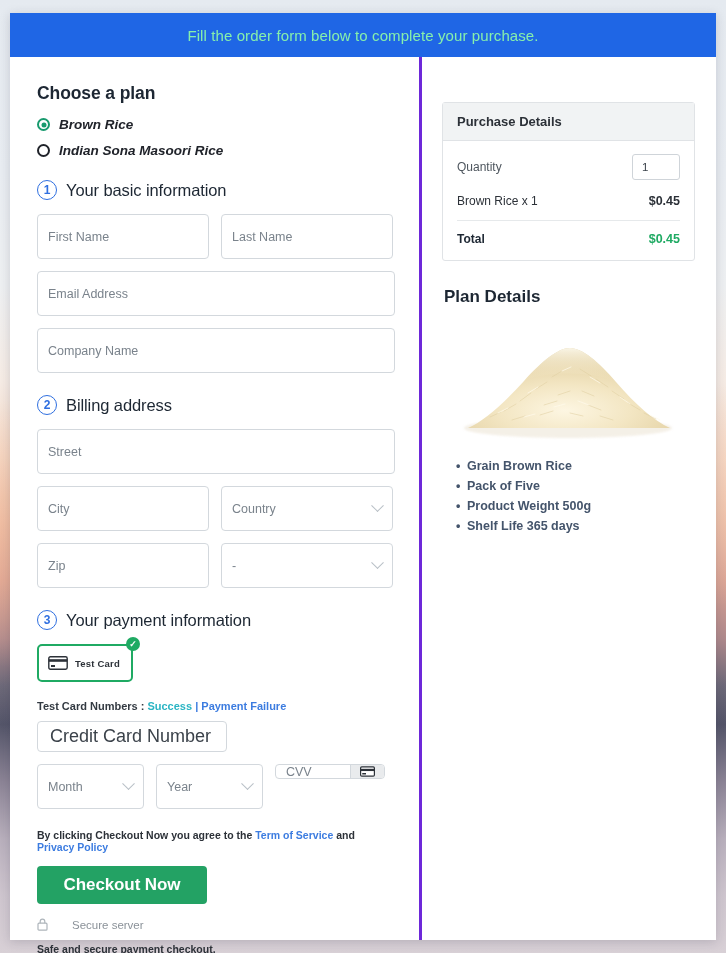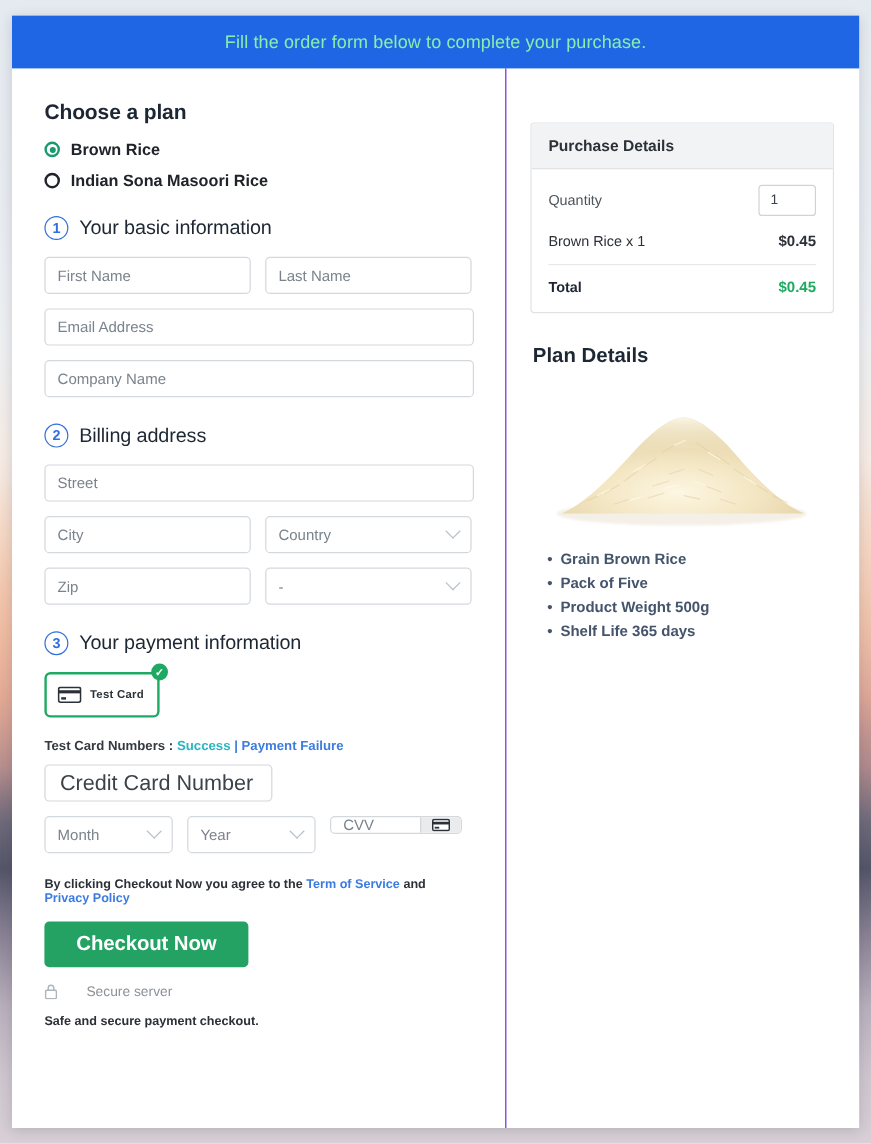--- a/index.html
+++ b/index.html
@@ -70,21 +70,21 @@
     letter-spacing: .1px;
   }
 
   .body-split {
     display: flex;
     height: 883px;
   }
 
   .col-left {
     width: 412px;
-    border-right: 1px solid #6d28d9;
+    border-right: 3px solid #6d28d9;
     padding: 26px 26px 0 27px;
   }
 
   .col-right {
     width: 293px;
     padding: 29px 20px 0 20px;
     margin-top: 16px;
   }
 
   
@@ -113,21 +113,21 @@
     justify-content: center;
     flex: 0 0 auto;
   }
   .step-label {
     font-size: 16.5px;
     color: #1d2733;
     letter-spacing: -.1px;
   }
 
   
-  .radios { margin-top: 13px; }
+  .radios { margin-top: 13px; font-style: italic; }
   .radio-row {
     display: flex;
     align-items: center;
     gap: 9px;
     margin-bottom: 11px;
     cursor: pointer;
   }
   .radio {
     width: 13px; height: 13px;
     border-radius: 50%;
@@ -151,21 +151,21 @@
     font-weight: 600;
   }
 
   
   .frow {
     display: flex;
     gap: 12px;
     margin-bottom: 12px;
   }
   .field {
-    height: 31px;
+    height: 45px;
     border: 1px solid #d3d8dd;
     border-radius: 4px;
     background: #fff;
     display: flex;
     align-items: center;
     padding: 0 10px;
     font-size: 12.5px;
     color: #7a838c;
     width: 100%;
   }

